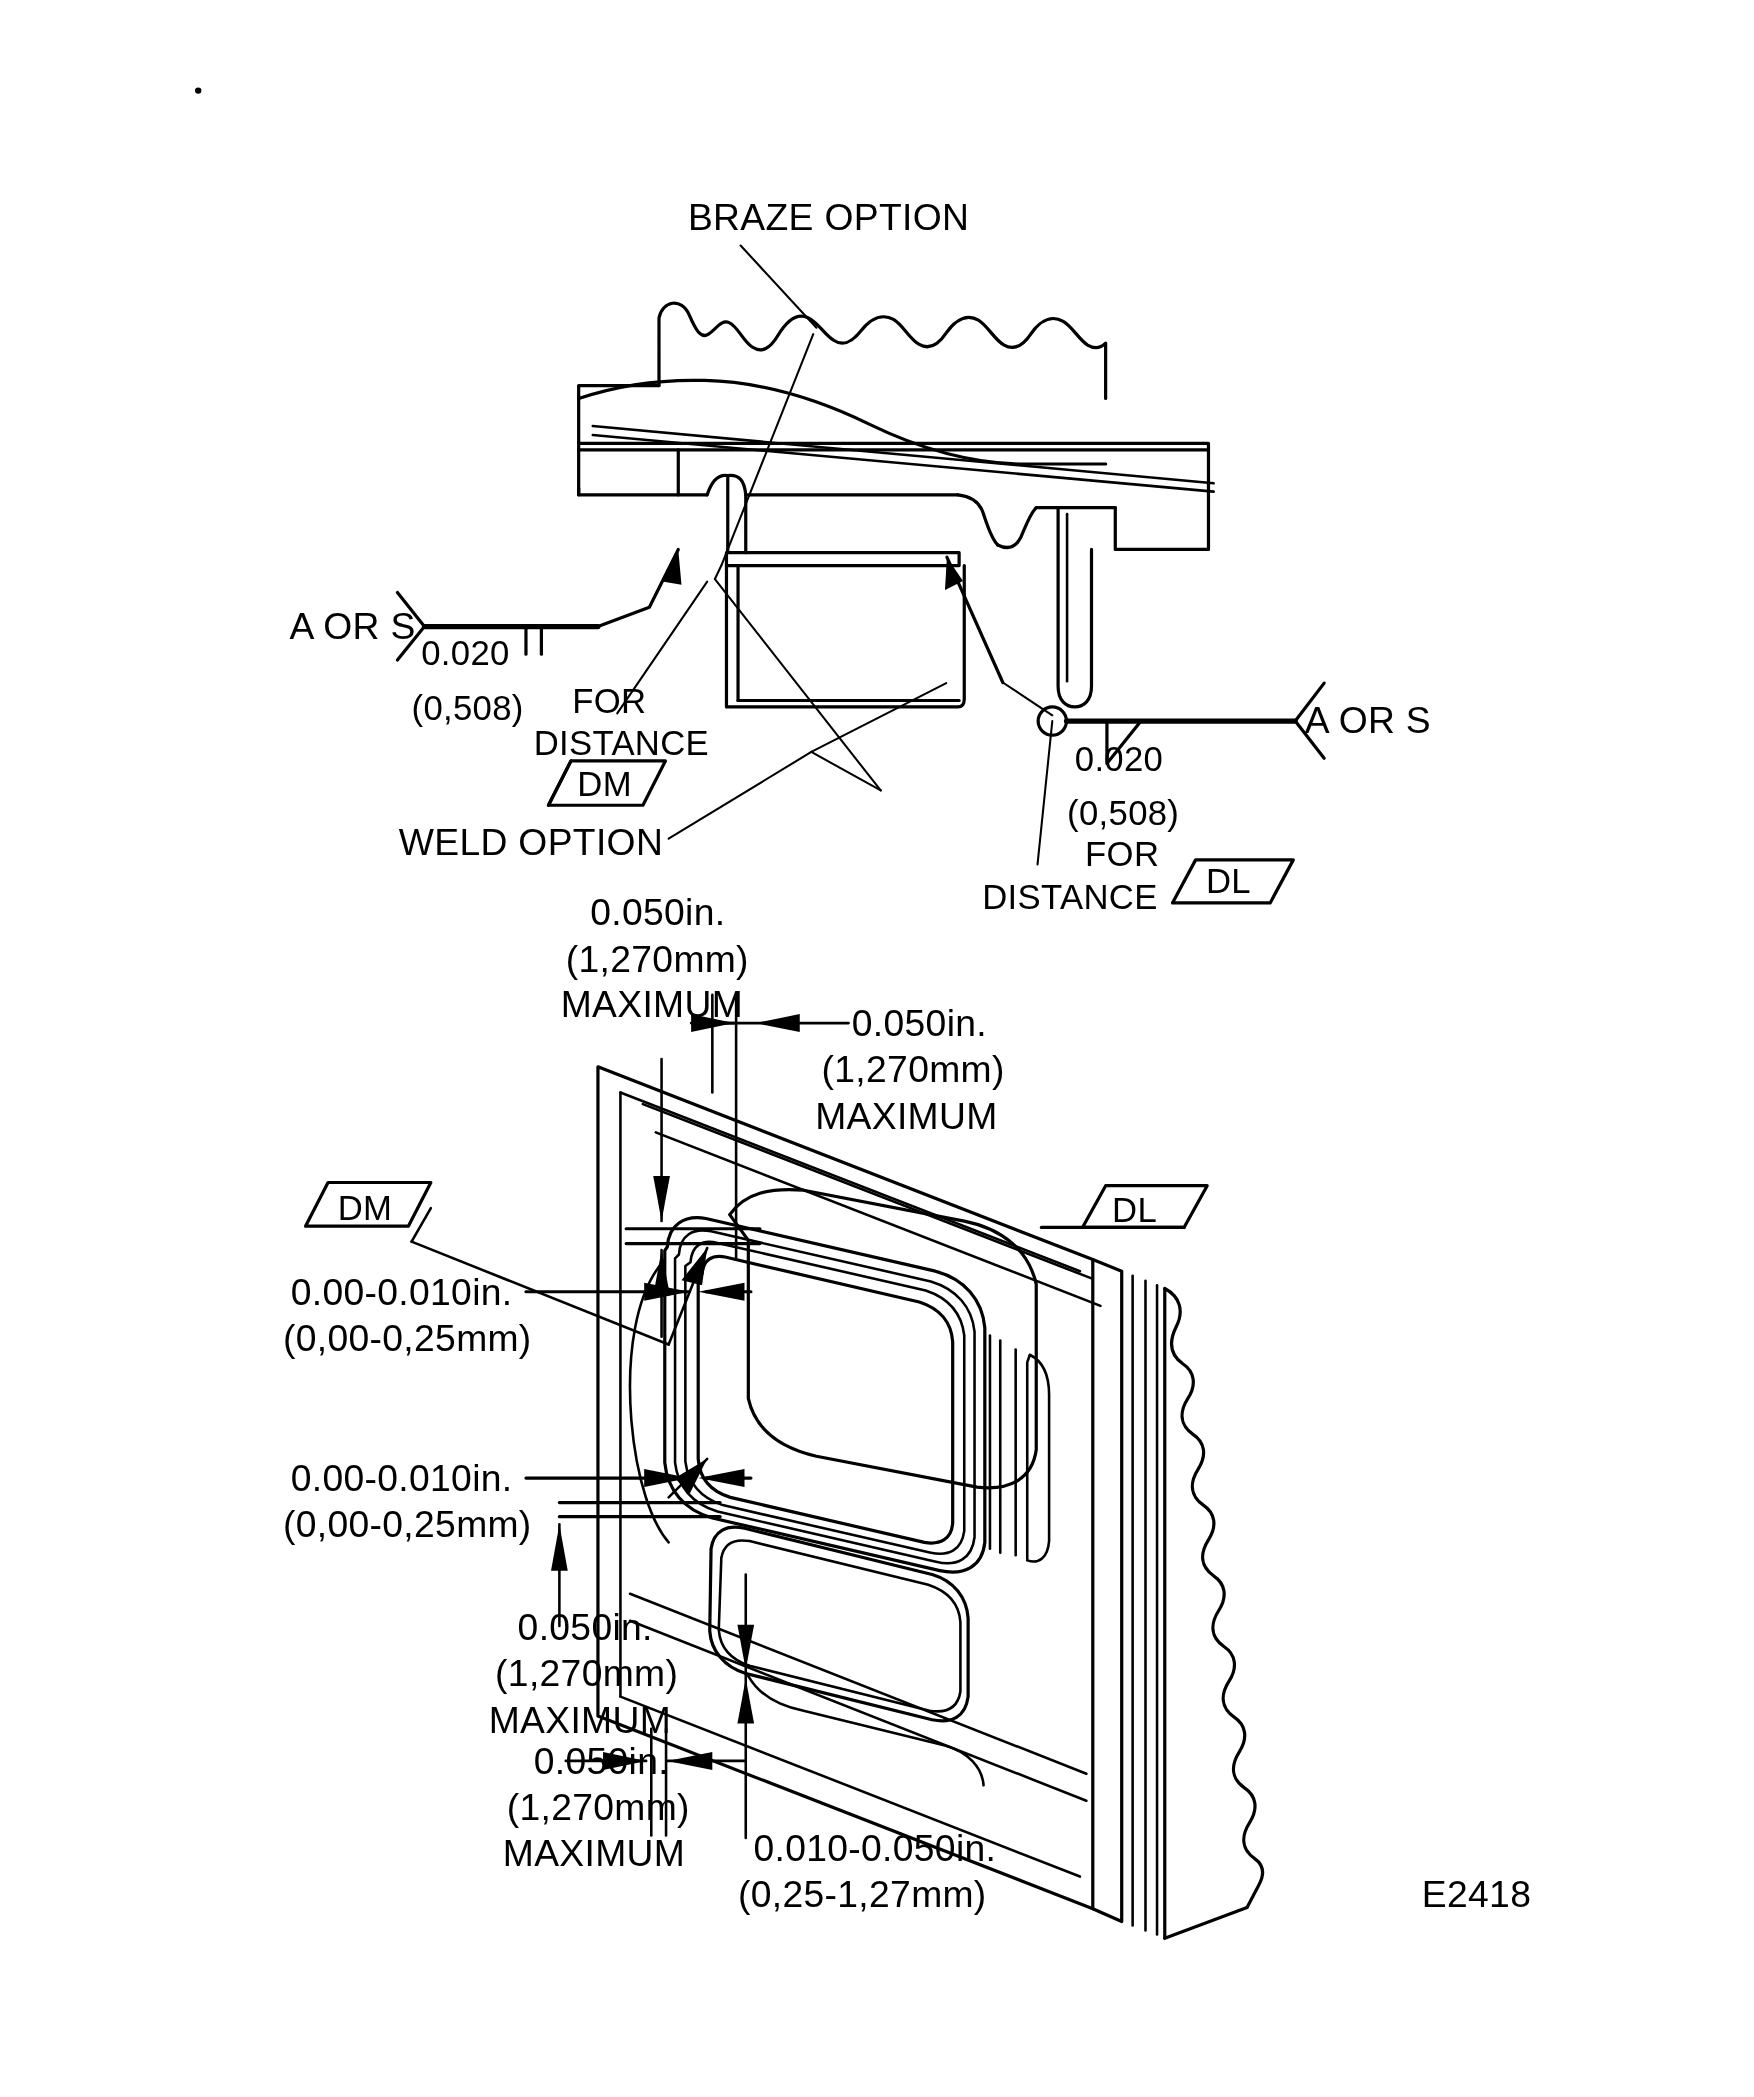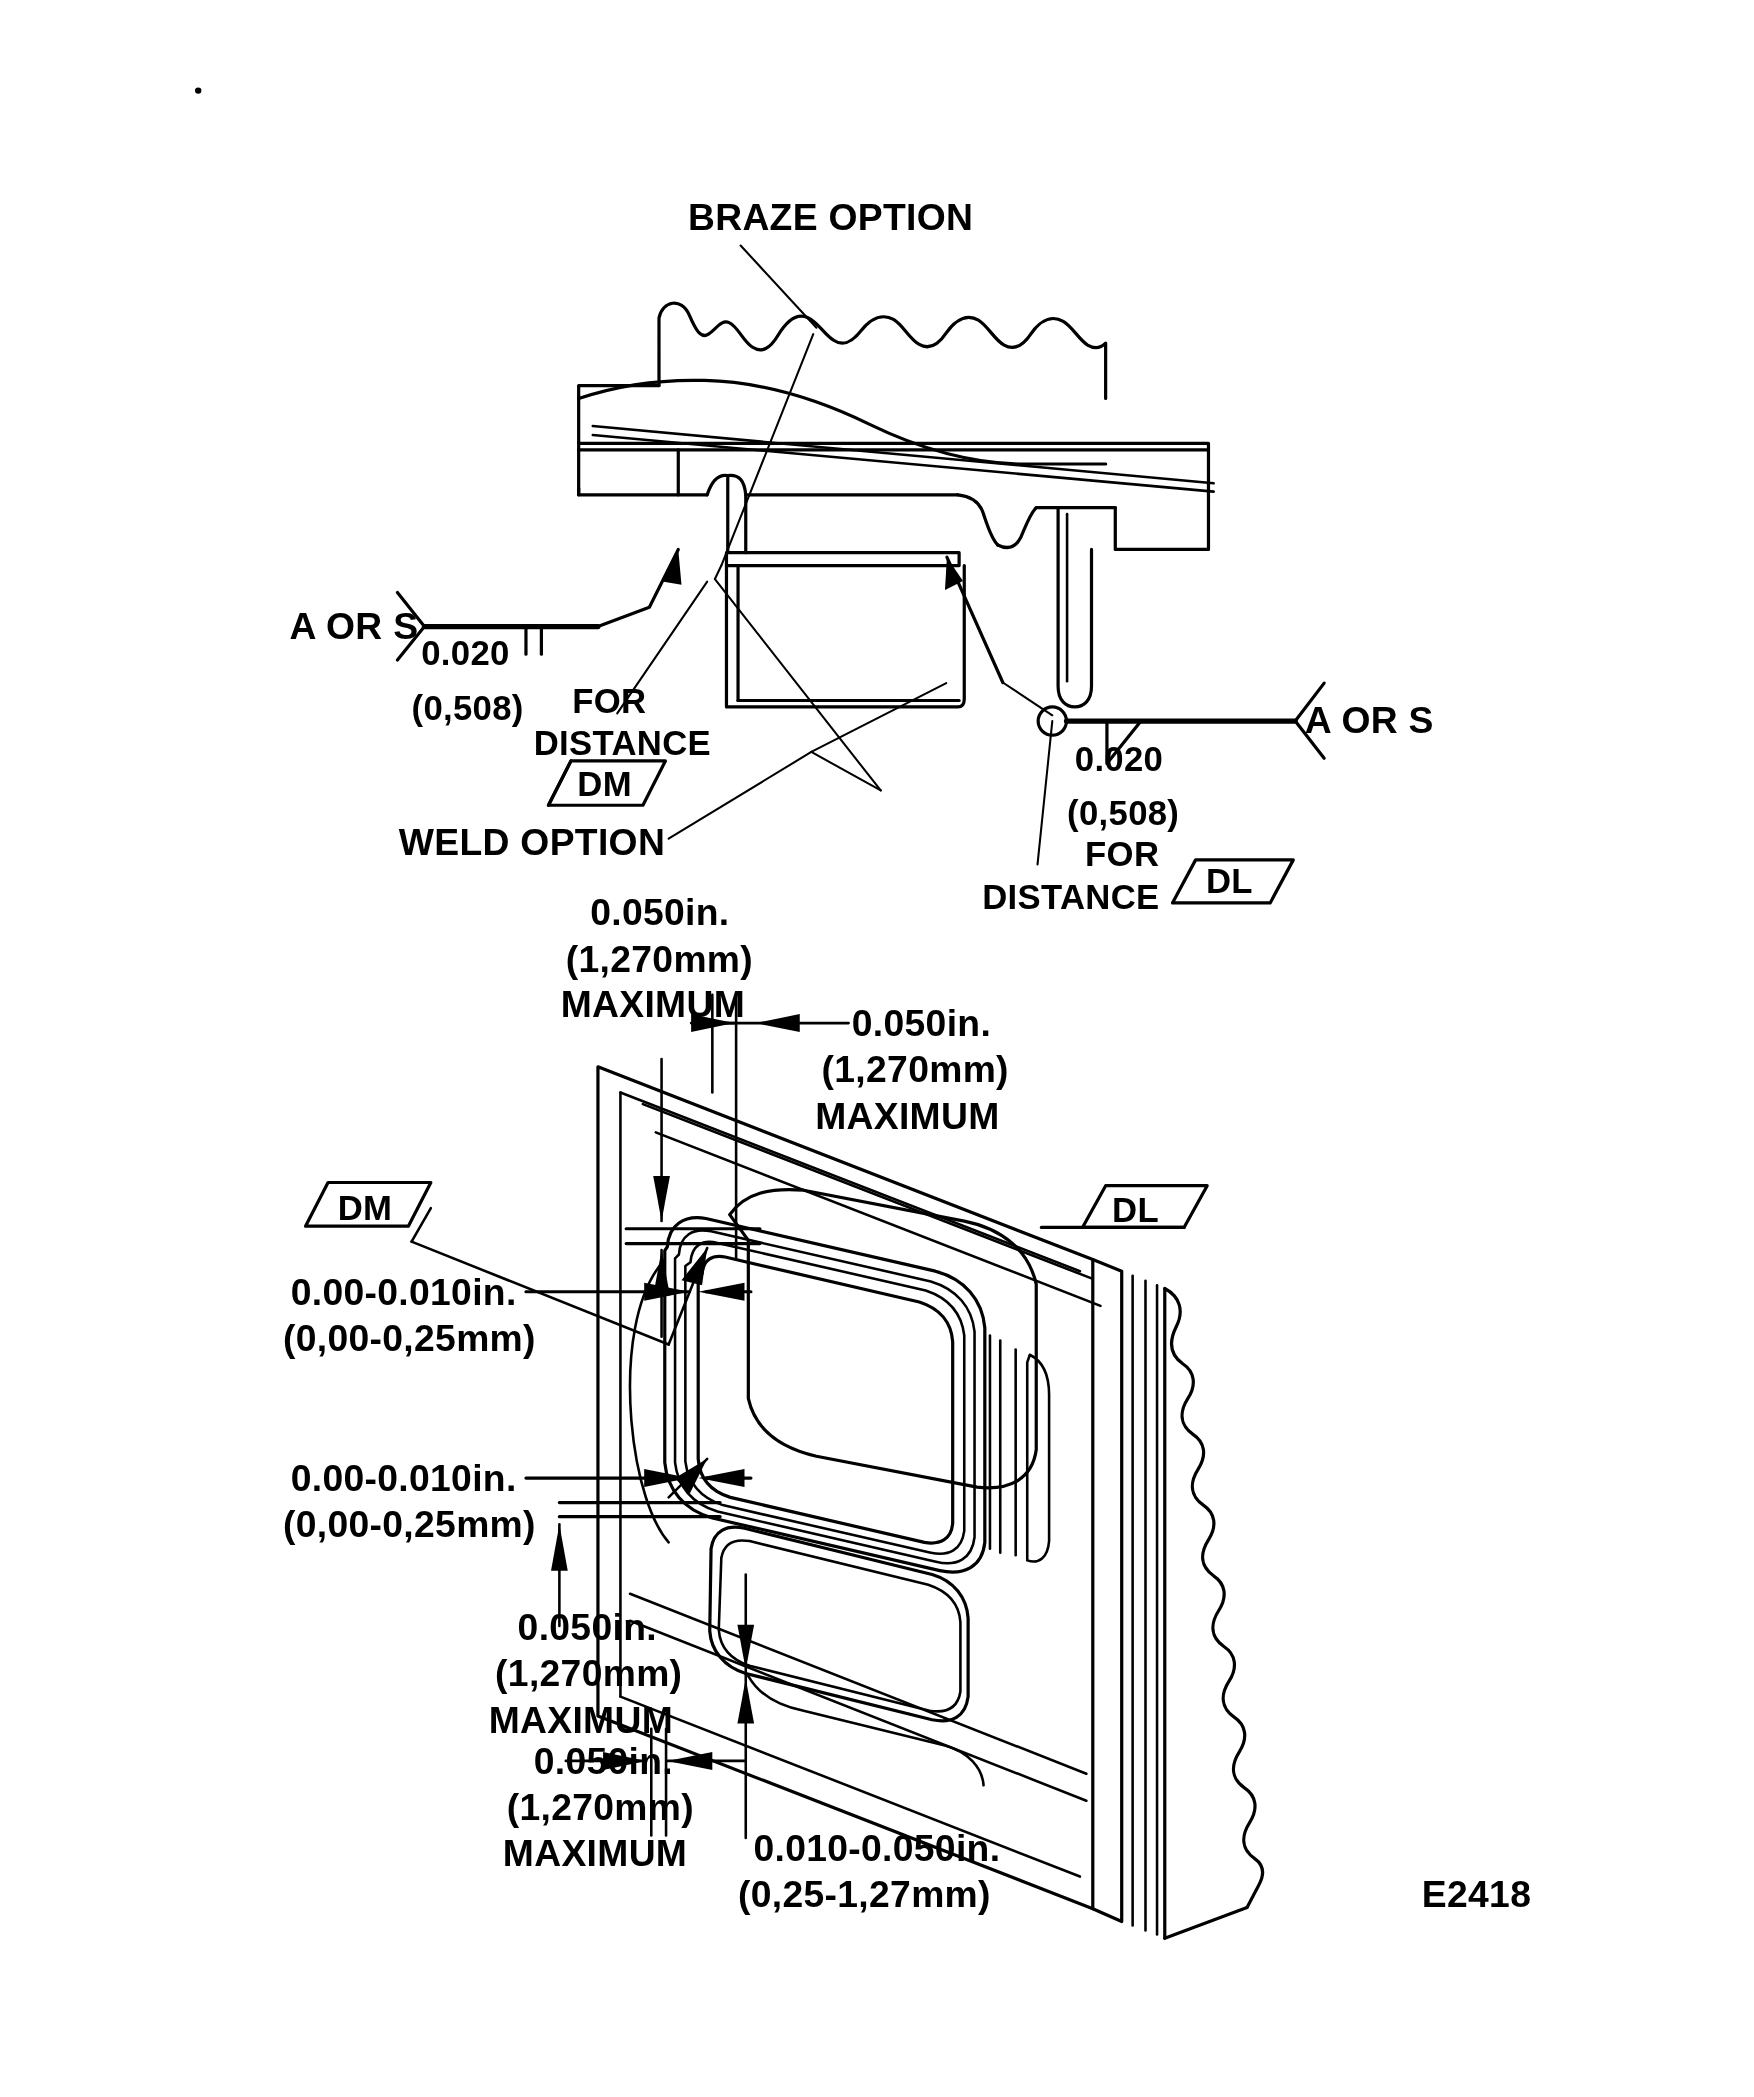--- a/index.html
+++ b/index.html
@@ -10,21 +10,20 @@
   }
   body {
     font-family: "Liberation Sans", sans-serif;
   }
   #sheet {
     position: relative;
     width: 1755px;
     height: 2097px;
     background: #ffffff;
     overflow: hidden;
-    font-weight: bold;
   }
   #sheet svg {
     position: absolute;
     top: 0;
     left: 0;
     width: 1755px;
     height: 2097px;
   }
   .dwg-text {
     font-family: "Liberation Sans", sans-serif;

